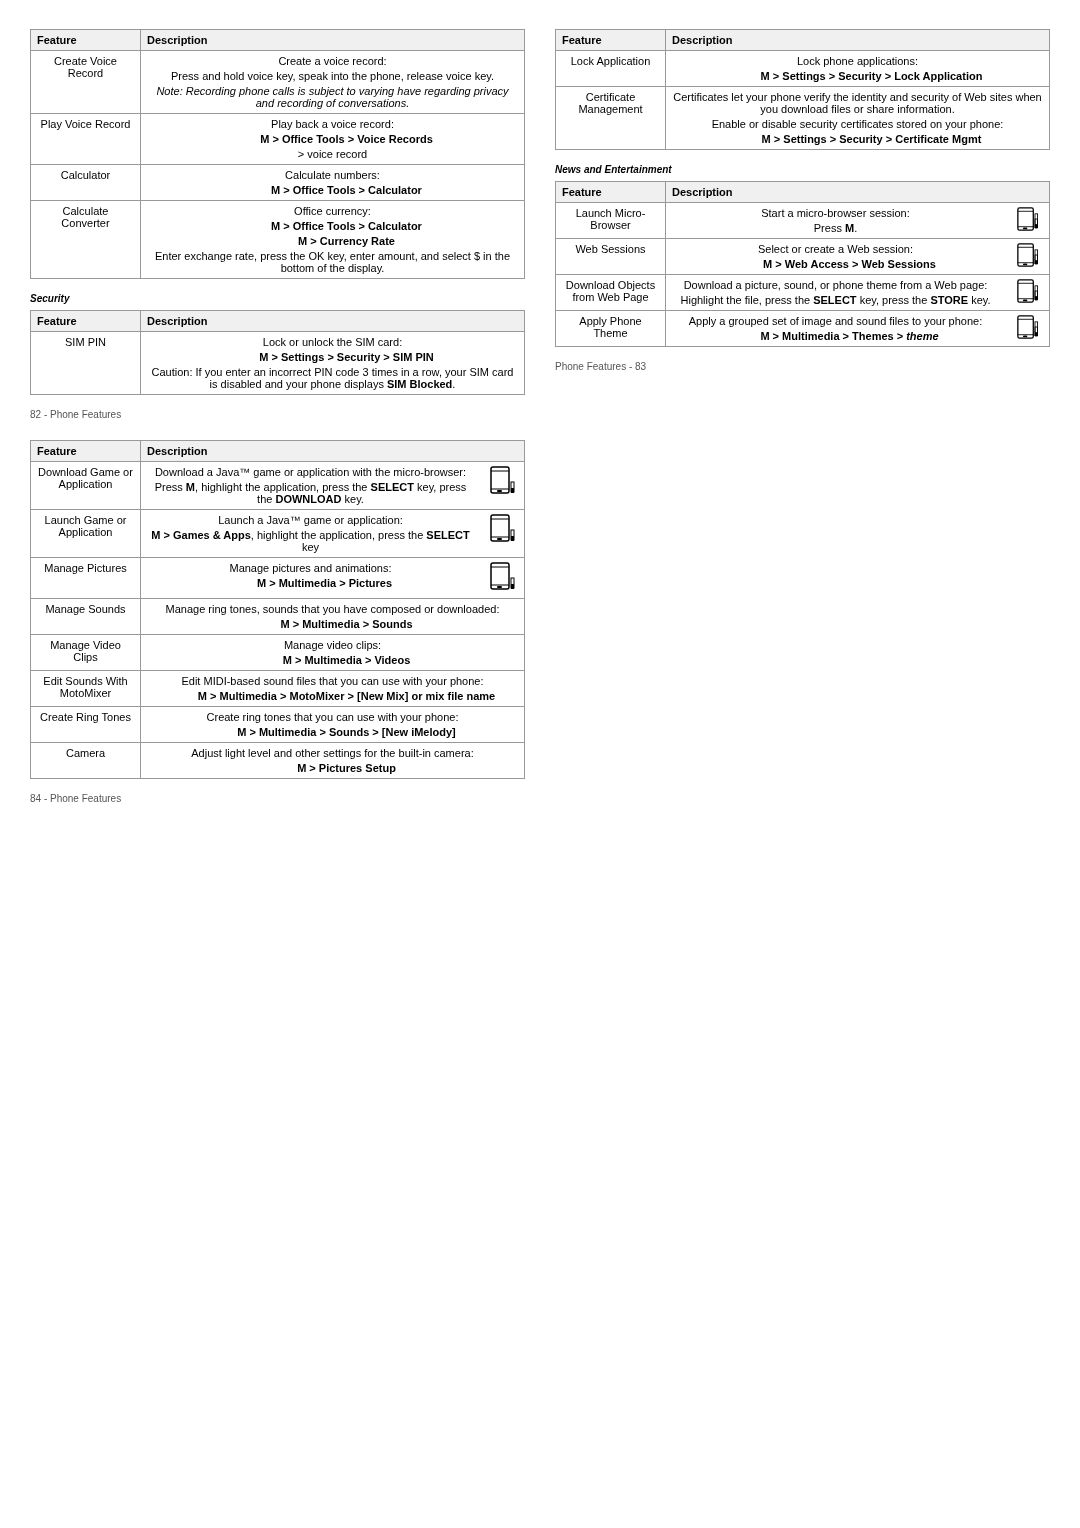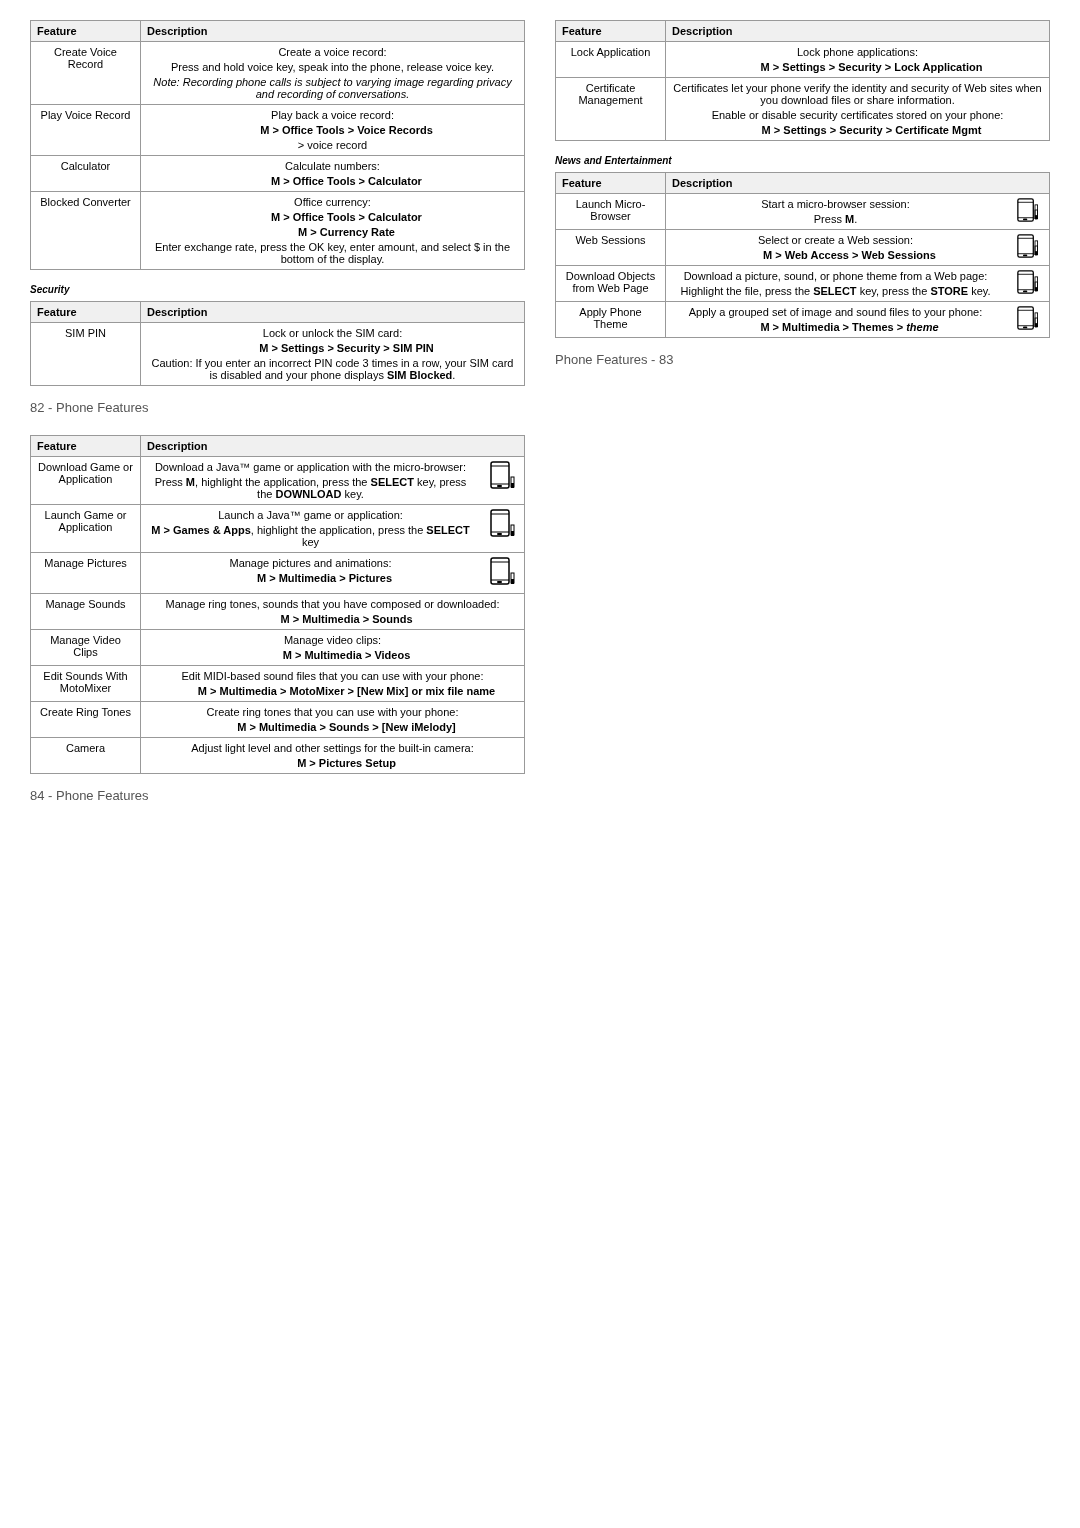--- a/index.html
+++ b/index.html
@@ -6,21 +6,21 @@
     body {
       background: #fff;
       font-family: Arial, Helvetica, sans-serif;
       font-size: 11px;
       color: #000;
       width: 1080px;
       min-height: 1528px;
     }
     .page {
       width: 1080px;
-      padding: 20px 30px;
+      padding: 29px 30px;
     }
     .two-col {
       display: flex;
       gap: 30px;
     }
     .col {
       flex: 1;
     }
     table {
       width: 100%;
@@ -55,21 +55,21 @@
       margin-top: 10px;
     }
     .menu-bold {
       font-weight: bold;
       margin-left: 28px;
     }
     .bold {
       font-weight: bold;
     }
     .page-num {
-      font-size: 13px;
+      font-size: 10px;
       color: #555;
       margin-top: 6px;
     }
     .feature-desc-row {
       display: flex;
       align-items: flex-start;
       gap: 16px;
     }
     .desc-text { flex: 1; }
     p.desc-para { margin-bottom: 3px; }
@@ -94,21 +94,21 @@
             <th>Description</th>
           </tr>
         </thead>
         <tbody>
 
           <tr>
             <td>Create Voice Record</td>
             <td>
               <p class="desc-para">Create a voice record:</p>
               <p class="desc-para">Press and hold voice key, speak into the phone, release voice key.</p>
-              <p class="note-italic"><em>Note: Recording phone calls is subject to varying image regarding privacy and recording of conversations.</em></p>
+              <p class="note-italic"><em>Note: Recording phone calls is subject to varying have regarding privacy and recording of conversations.</em></p>
             </td>
           </tr>
 
           <tr>
             <td>Play Voice Record</td>
             <td>
               <p class="desc-para">Play back a voice record:</p>
               <p class="desc-para"><span class="menu-bold">M &gt; Office Tools &gt; <span style="font-weight:bold">Voice Records</span></span></p>
               <p>&gt; voice record</p>
             </td>
@@ -116,21 +116,21 @@
 
           <tr>
             <td>Calculator</td>
             <td>
               <p class="desc-para">Calculate numbers:</p>
               <p><span class="menu-bold">M &gt; Office Tools &gt; <span style="font-weight:bold">Calculator</span></span></p>
             </td>
           </tr>
 
           <tr>
-            <td>Blocked Converter</td>
+            <td>Calculate Converter</td>
             <td>
               <p class="desc-para">Office currency:</p>
               <p class="desc-para"><span class="menu-bold">M &gt; Office Tools &gt; <span style="font-weight:bold">Calculator</span></span></p>
               <p class="desc-para"><span class="menu-bold">M &gt; <span style="font-weight:bold">Currency Rate</span></span></p>
               <p>Enter exchange rate, press the OK key, enter amount, and select $ in the bottom of the display.</p>
             </td>
           </tr>
         </tbody>
       </table>
 

